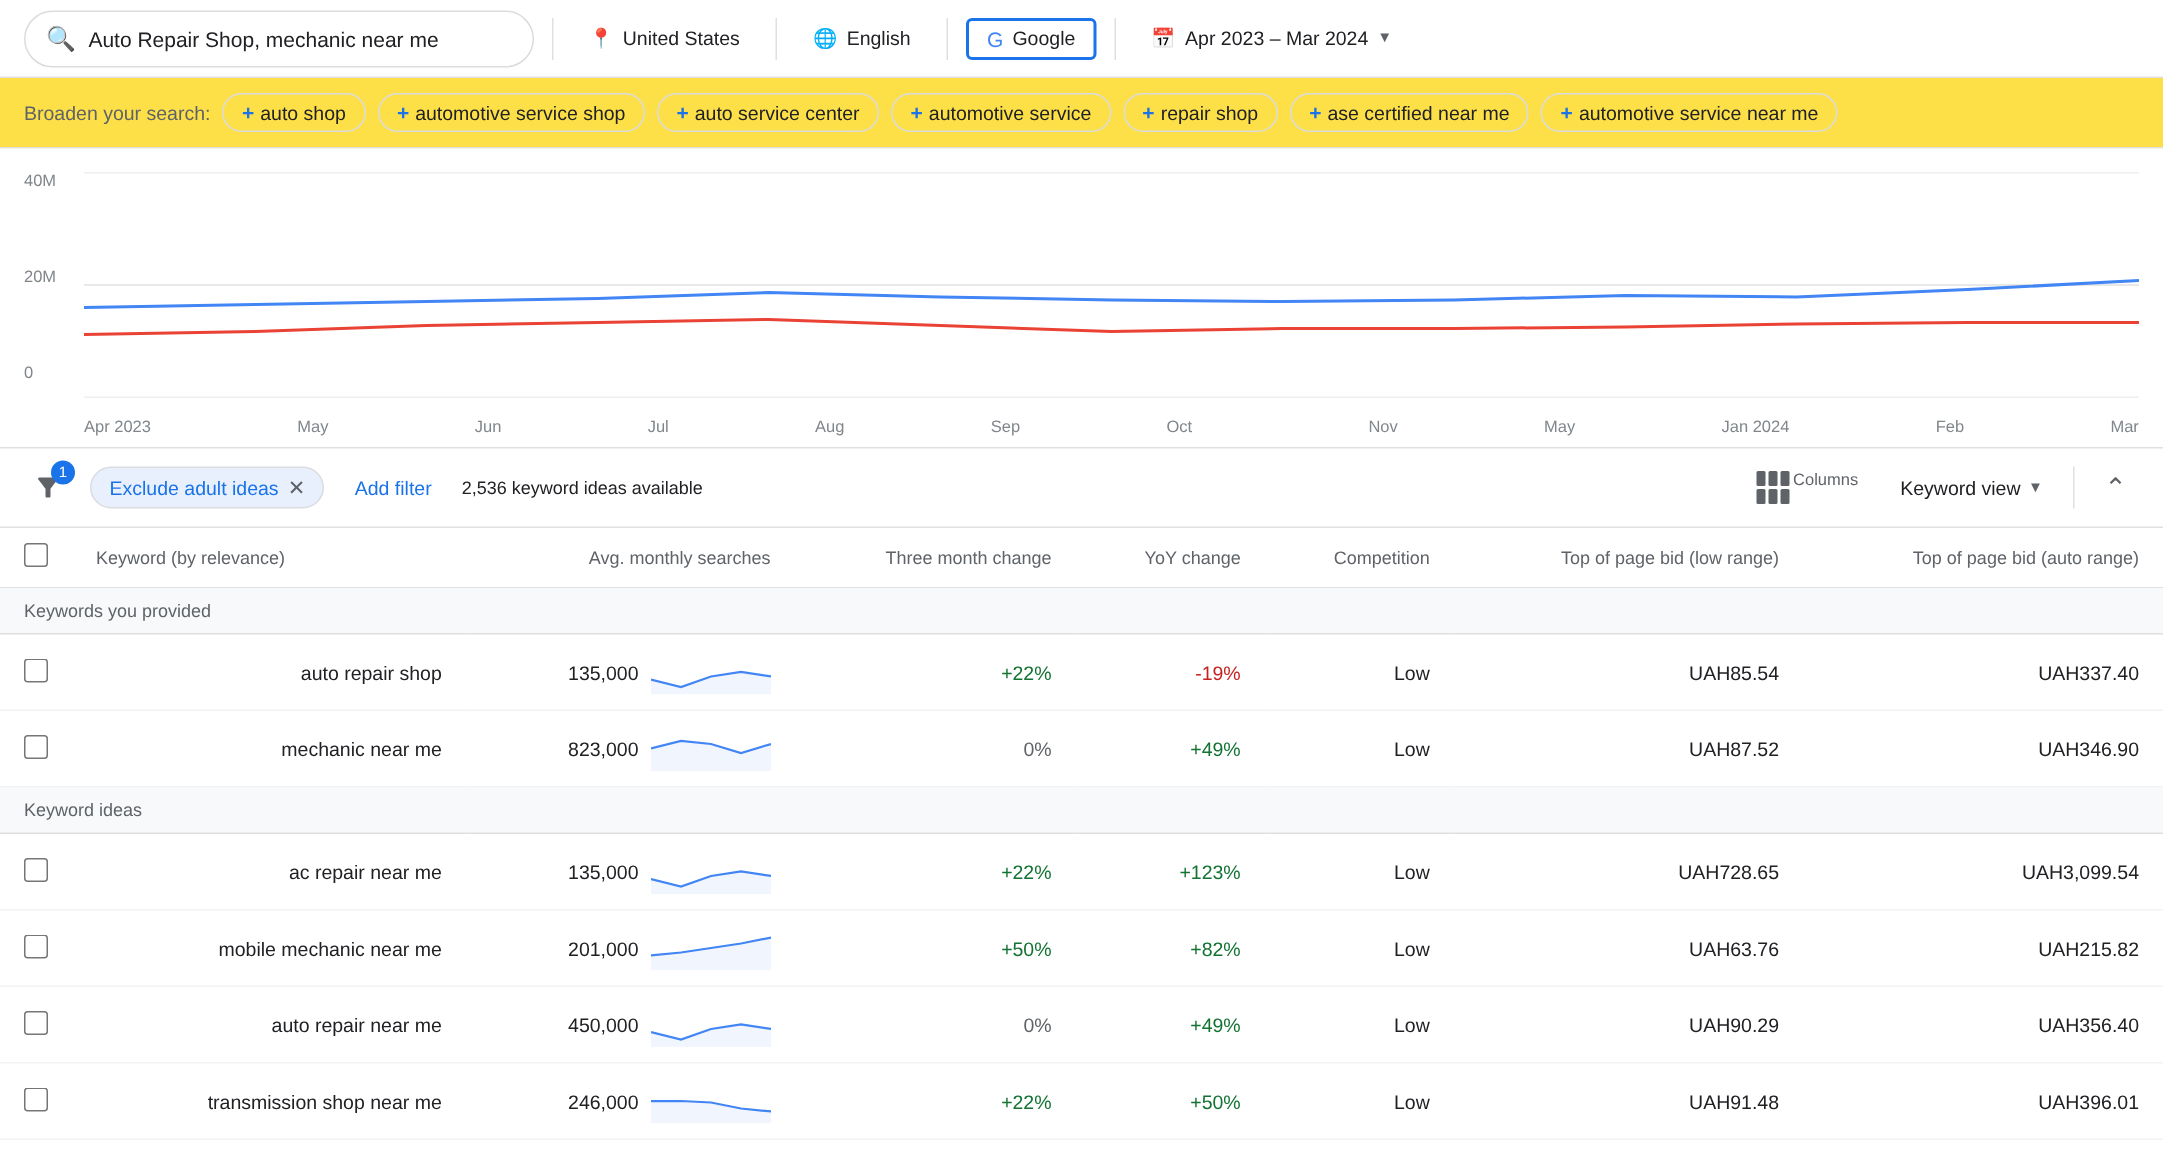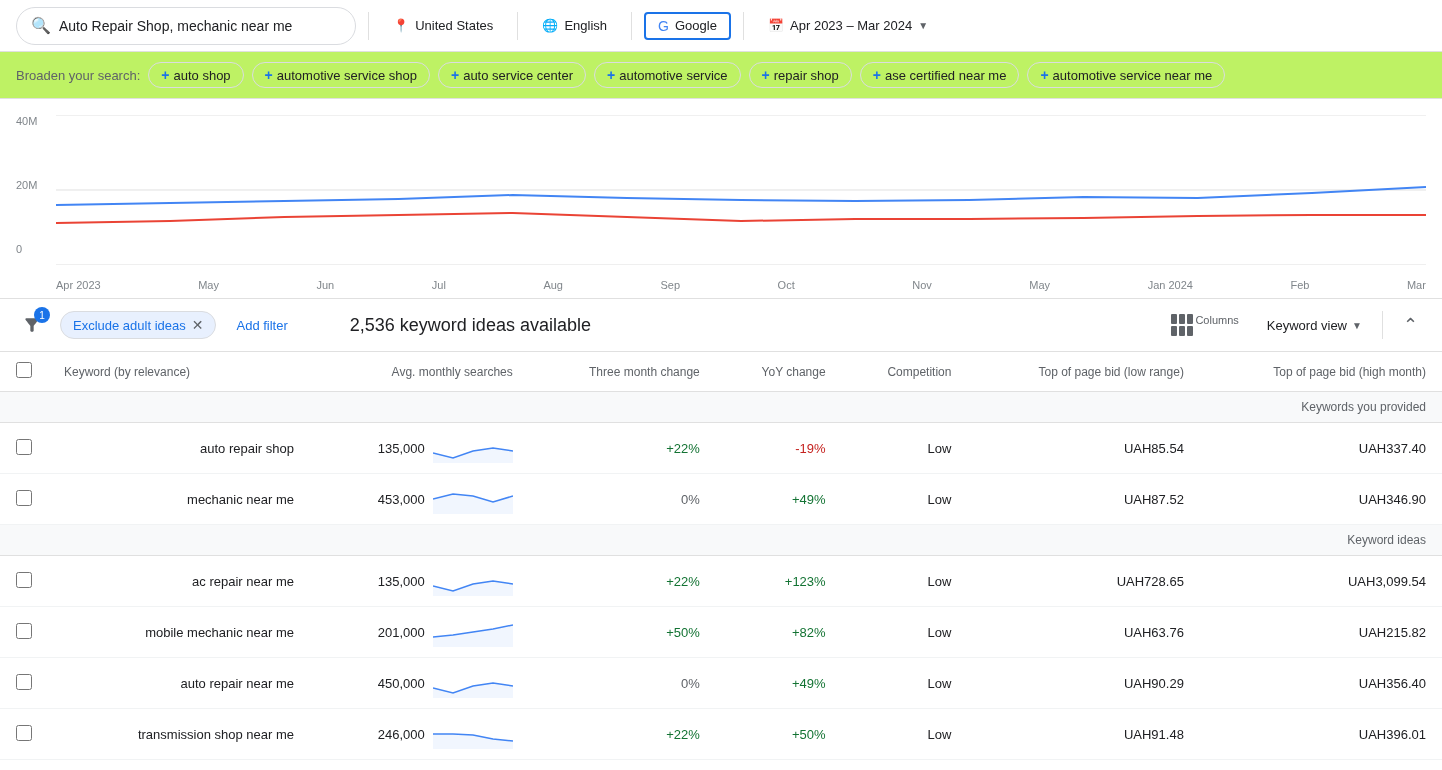--- a/index.html
+++ b/index.html
@@ -9,21 +9,21 @@
     .header { display: flex; align-items: center; padding: 8px 16px; border-bottom: 1px solid #e0e0e0; gap: 8px; height: 52px; }
     .search-box { display: flex; align-items: center; border: 1px solid #dadce0; border-radius: 24px; padding: 6px 14px; gap: 8px; flex: 0 0 340px; height: 38px; }
     .search-icon { color: #5f6368; font-size: 16px; }
     .search-text { font-size: 14px; color: #202124; }
     .header-divider { width: 1px; height: 28px; background: #e0e0e0; margin: 0 4px; }
     .header-btn { display: flex; align-items: center; gap: 6px; padding: 6px 12px; border-radius: 4px; cursor: pointer; font-size: 13px; color: #202124; background: none; border: none; }
     .header-btn-active { border: 2px solid #1a73e8; border-radius: 4px; padding: 4px 12px; }
     .dropdown-icon { font-size: 10px; color: #5f6368; }
 
     
-    .broaden-bar { display: flex; align-items: center; padding: 10px 16px; border-bottom: 1px solid #e0e0e0; gap: 8px; flex-wrap: wrap; background: #bef264; }
+    .broaden-bar { display: flex; align-items: center; padding: 10px 16px; border-bottom: 1px solid #e0e0e0; gap: 8px; flex-wrap: wrap; background: #fde047; }
     .broaden-label { font-size: 13px; color: #5f6368; white-space: nowrap; }
     .broaden-chip { display: flex; align-items: center; gap: 4px; border: 1px solid #dadce0; border-radius: 16px; padding: 4px 12px; cursor: pointer; font-size: 13px; color: #202124; white-space: nowrap; }
     .plus-icon { font-size: 14px; color: #1a73e8; font-weight: bold; }
 
     
     .chart-area { padding: 16px 16px 0 16px; background: #fff; border-bottom: 1px solid #e0e0e0; height: 200px; position: relative; }
     .chart-y-labels { position: absolute; left: 16px; top: 16px; display: flex; flex-direction: column; justify-content: space-between; height: 140px; }
     .chart-svg-container { margin-left: 40px; height: 160px; }
     .chart-x-labels { display: flex; justify-content: space-between; margin-left: 40px; padding-top: 4px; padding-bottom: 8px; }
 
@@ -44,21 +44,21 @@
     .collapse-btn { cursor: pointer; font-size: 18px; color: #5f6368; padding: 4px 8px; background: none; border: none; }
 
     
     .table-container { width: 100%; overflow-x: auto; }
     table { width: 100%; border-collapse: collapse; }
     thead th { padding: 10px 16px; text-align: right; font-size: 12px; color: #5f6368; font-weight: 500; border-bottom: 1px solid #e0e0e0; white-space: nowrap; background: #fff; position: sticky; top: 0; z-index: 1; }
     thead th:first-child { text-align: left; }
     thead th:nth-child(2) { text-align: right; }
     .section-header td { padding: 8px 16px; background: #f8f9fa; font-size: 12px; color: #5f6368; font-weight: 500; border-bottom: 1px solid #e0e0e0; }
     tbody tr { border-bottom: 1px solid #f1f3f4; }
-    td { padding: 10px 16px; font-size: 13px; color: #202124; vertical-align: middle; text-align: right; }
+    td { padding: 10px 16px; font-size: 13px; color: #202124; vertical-align: middle; }
     td:nth-child(n+3) { text-align: right; }
     td:nth-child(2) { text-align: right; }
     .checkbox-cell { width: 40px; }
     .keyword-cell { min-width: 200px; }
     .mini-chart { width: 80px; height: 30px; display: inline-block; vertical-align: middle; }
     .avg-searches-cell { display: flex; align-items: center; justify-content: flex-end; gap: 8px; }
     .change-positive { color: #137333; }
     .change-negative { color: #c5221f; }
     .change-neutral { color: #5f6368; }
     input[type=checkbox] { width: 16px; height: 16px; cursor: pointer; accent-color: #1a73e8; }
@@ -170,21 +170,21 @@
           <path d="M4.25 5.61C6.27 8.2 10 13 10 13v6c0 .55.45 1 1 1h2c.55 0 1-.45 1-1v-6s3.72-4.8 5.74-7.39A.998.998 0 0019 4H5a1 1 0 00-.75 1.61z"></path>
         </svg>
     </div>
     <div class="filter-badge">1</div>
   </div>
   <div class="filter-chip">
     <span>Exclude adult ideas</span>
     <span class="close-icon">✕</span>
   </div>
   <button class="add-filter-btn">Add filter</button>
-  <span style="font-size:18px;color:#202124;margin-left:42px;">2,536 keyword ideas available</span>
+  <span style="font-size:12px;color:#202124;">2,536 keyword ideas available</span>
   <div class="filter-bar-right">
     <div class="columns-btn">
       <div class="columns-icon">
         <div class="col-bar"></div>
           <div class="col-bar"></div>
           <div class="col-bar"></div>
         <div class="col-bar"></div>
           <div class="col-bar"></div>
           <div class="col-bar"></div>
       </div>
@@ -218,21 +218,21 @@
         <th>
           <span>YoY change</span>
         </th>
         <th>
           <span>Competition</span>
         </th>
         <th>
           <span>Top of page bid (low range)</span>
         </th>
         <th>
-          <span>Top of page bid (high month)</span>
+          <span>Top of page bid (auto range)</span>
         </th>
       </tr>
     </thead>
     <tbody id="table-body">
         <tr class="section-header">
   <td colspan="8">Keywords you provided</td>
 </tr>
         <tr>
     <td class="checkbox-cell" style="text-align:center;">
       <input type="checkbox" style="">
@@ -267,21 +267,21 @@
   </tr>
         <tr>
     <td class="checkbox-cell" style="text-align:center;">
       <input type="checkbox" style="">
     </td>
     <td class="keyword-cell">
       <span>mechanic near me</span>
     </td>
     <td>
       <div class="avg-searches-cell">
-        <span>453,000</span>
+        <span>823,000</span>
         <span class="mini-chart"><svg width="80" height="30" viewBox="0 0 80 30">
     <polygon points="0,30 0,15 20,10 40,12 60,18 80,12 80,30" fill="#e8f0fe" opacity="0.6"></polygon>
     <polyline points="0,15 20,10 40,12 60,18 80,12" fill="none" stroke="#4285f4" stroke-width="1.5"></polyline>
   </svg></span>
       </div>
     </td>
     <td>
       <span class="change-neutral">0%</span>
     </td>
     <td>

